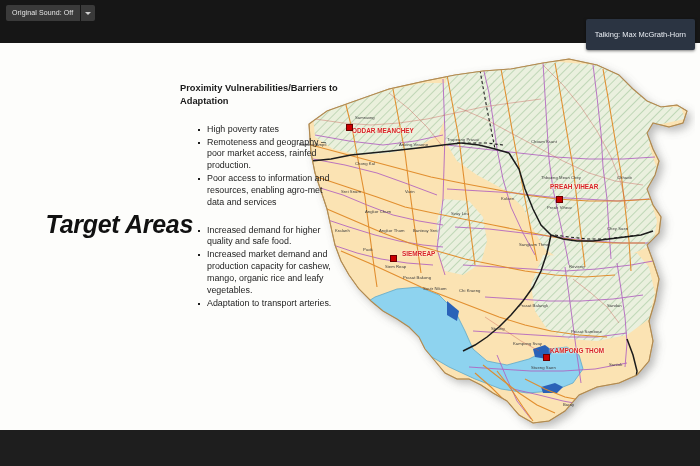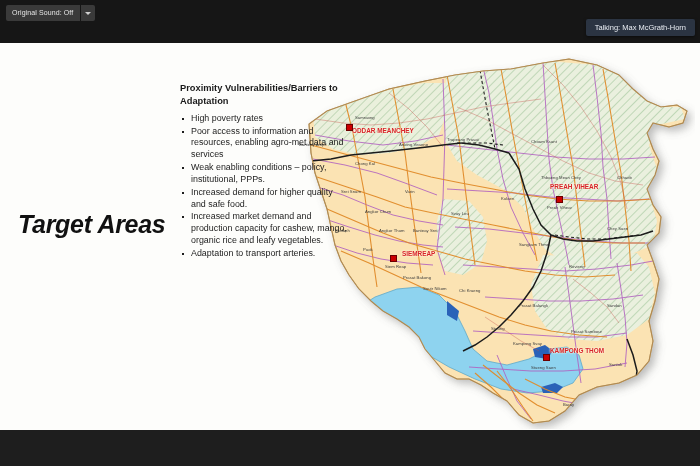--- a/index.html
+++ b/index.html
@@ -29,43 +29,43 @@
     background:#3a3a3a;width:14px;display:flex;align-items:center;justify-content:center;
   }
   .sound-btn .caret i{
     display:block;width:0;height:0;border-left:3px solid transparent;
     border-right:3px solid transparent;border-top:3.5px solid #d0d0d0;
   }
 
   .talking{
     position:absolute;right:5px;top:19px;height:17px;z-index:41;
     background:#2b3442;color:#e9edf3;font-size:7.5px;line-height:17px;
-    padding:0 9px;border-radius:2px;white-space:nowrap;
+    padding:7px 9px;border-radius:2px;white-space:nowrap;
     box-shadow:0 1px 3px rgba(0,0,0,.5);
   }
 
   
   .slide{position:absolute;left:0;top:43px;width:700px;height:387px;background:#fdfdfb;overflow:hidden;}
 
   .slide-title{
     position:absolute;left:18px;top:168px;width:175px;
     font-size:25px;font-weight:bold;font-style:italic;color:#111;
-    letter-spacing:-.3px;line-height:1.05;
+    letter-spacing:-.3px;line-height:1.05;text-align:right;
   }
 
   .body-col{position:absolute;left:180px;top:39px;width:168px;z-index:20;}
   .hdr{
     font-size:9.3px;font-weight:bold;color:#1a1a1a;line-height:1.38;
     margin:0 0 5px 0;
   }
   .hdr2{
     font-size:9.3px;font-weight:bold;color:#1a1a1a;line-height:1.38;
     margin:17px 0 6px 0;
   }
-  ul.blist{list-style:none;margin:0;padding:0;}
+  ul.blist{list-style:none;margin:16px;padding:0;}
   ul.blist li{
     position:relative;padding-left:11px;margin:0 0 1px 0;
     font-size:8.9px;line-height:1.33;color:#1d1d1d;
   }
   ul.blist li:before{
     content:"";position:absolute;left:2px;top:5px;
     width:2px;height:2px;background:#1d1d1d;
   }
 
   
@@ -262,22 +262,22 @@
       <div class="dlabel" style="left:234px;top:316px">Stueng Saen</div>
       <div class="dlabel" style="left:312px;top:313px">Santuk</div>
       <div class="dlabel" style="left:266px;top:353px">Baray</div>
     </div>
 
     <div class="body-col">
 
       <div class="hdr">Proximity Vulnerabilities/Barriers to Adaptation</div>
       <ul class="blist">
         <li>High poverty rates</li>
+        <li>Remoteness and geography – poor market access, rainfed production.</li>
         <li>Poor access to information and resources, enabling agro-met data and services</li>
-        <li>Weak enabling conditions – policy, institutional, PPPs.</li>
       </ul>
 
       <ul class="blist">
         <li>Increased demand for higher quality and safe food.</li>
         <li>Increased market demand and production capacity for cashew, mango, organic rice and leafy vegetables.</li>
         <li>Adaptation to transport arteries.</li>
       </ul>
 
     </div>
   </div>

